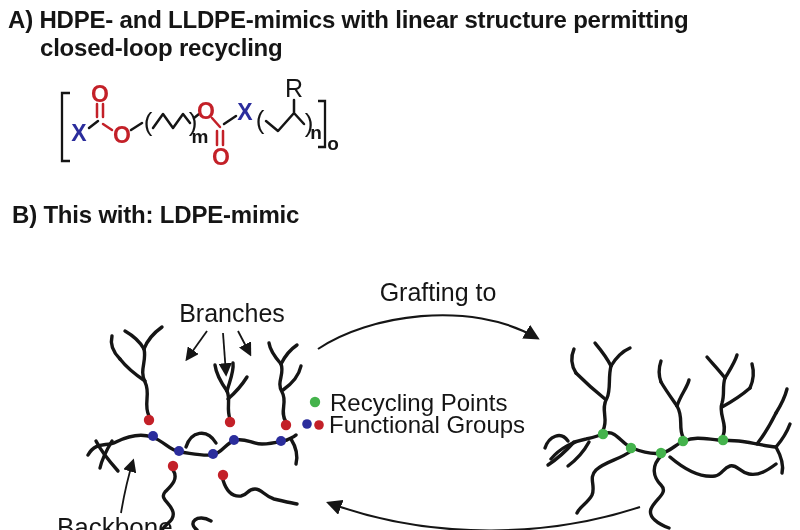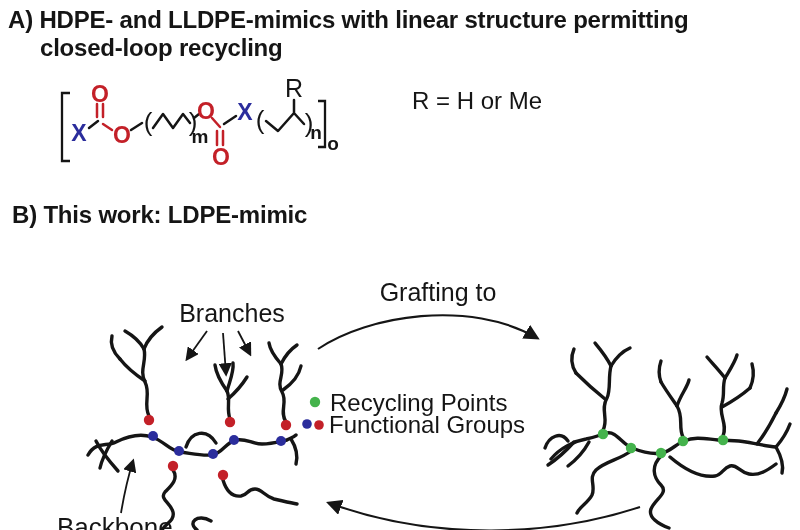--- a/index.html
+++ b/index.html
@@ -67,24 +67,23 @@
       <text x="260" y="129" font-size="26" text-anchor="middle" fill="#151515">(</text>
       <path class="bd" stroke="#151515" d="M266,121 L278,131 L294,113 L304,124"></path>
       <path class="bd" stroke="#151515" d="M294,112 L294,100"></path>
       <text x="294" y="97" font-size="25" text-anchor="middle" fill="#151515">R</text>
       <text x="309" y="132" font-size="26" text-anchor="middle" fill="#151515">)</text>
       <text x="316" y="139" font-size="19" font-weight="bold" text-anchor="middle" fill="#151515">n</text>
     </g>
   </svg>
 
   <div class="legendA">
-    <div>R = H or Me</div>
   </div>
 
-  <div class="title" id="titleB">B) This work: LDPE-mimic</div>
+  <div class="title" id="titleB">B) This with: LDPE-mimic</div>
 
   <svg class="diagram-svg" width="800" height="282" viewBox="0 248 800 282">
     <defs>
       <marker id="arrow" viewBox="0 0 10 10" refX="8" refY="5" markerWidth="7.5" markerHeight="7.5" orient="auto-start-reverse">
         <path d="M0,0 L10,5 L0,10 z" fill="#151515"></path>
       </marker>
     </defs>
 
     <g>
       <path class="sq" stroke="#151515" d="M88,455 C96,441 106,447 116,442 C128,436 140,433 152,437 C164,441 170,451 180,452 C190,453 200,456 212,455 C222,454 226,442 236,440 C246,438 252,444 262,444 C272,444 278,442 287,440 C291,438 294,437 296,435"></path>

